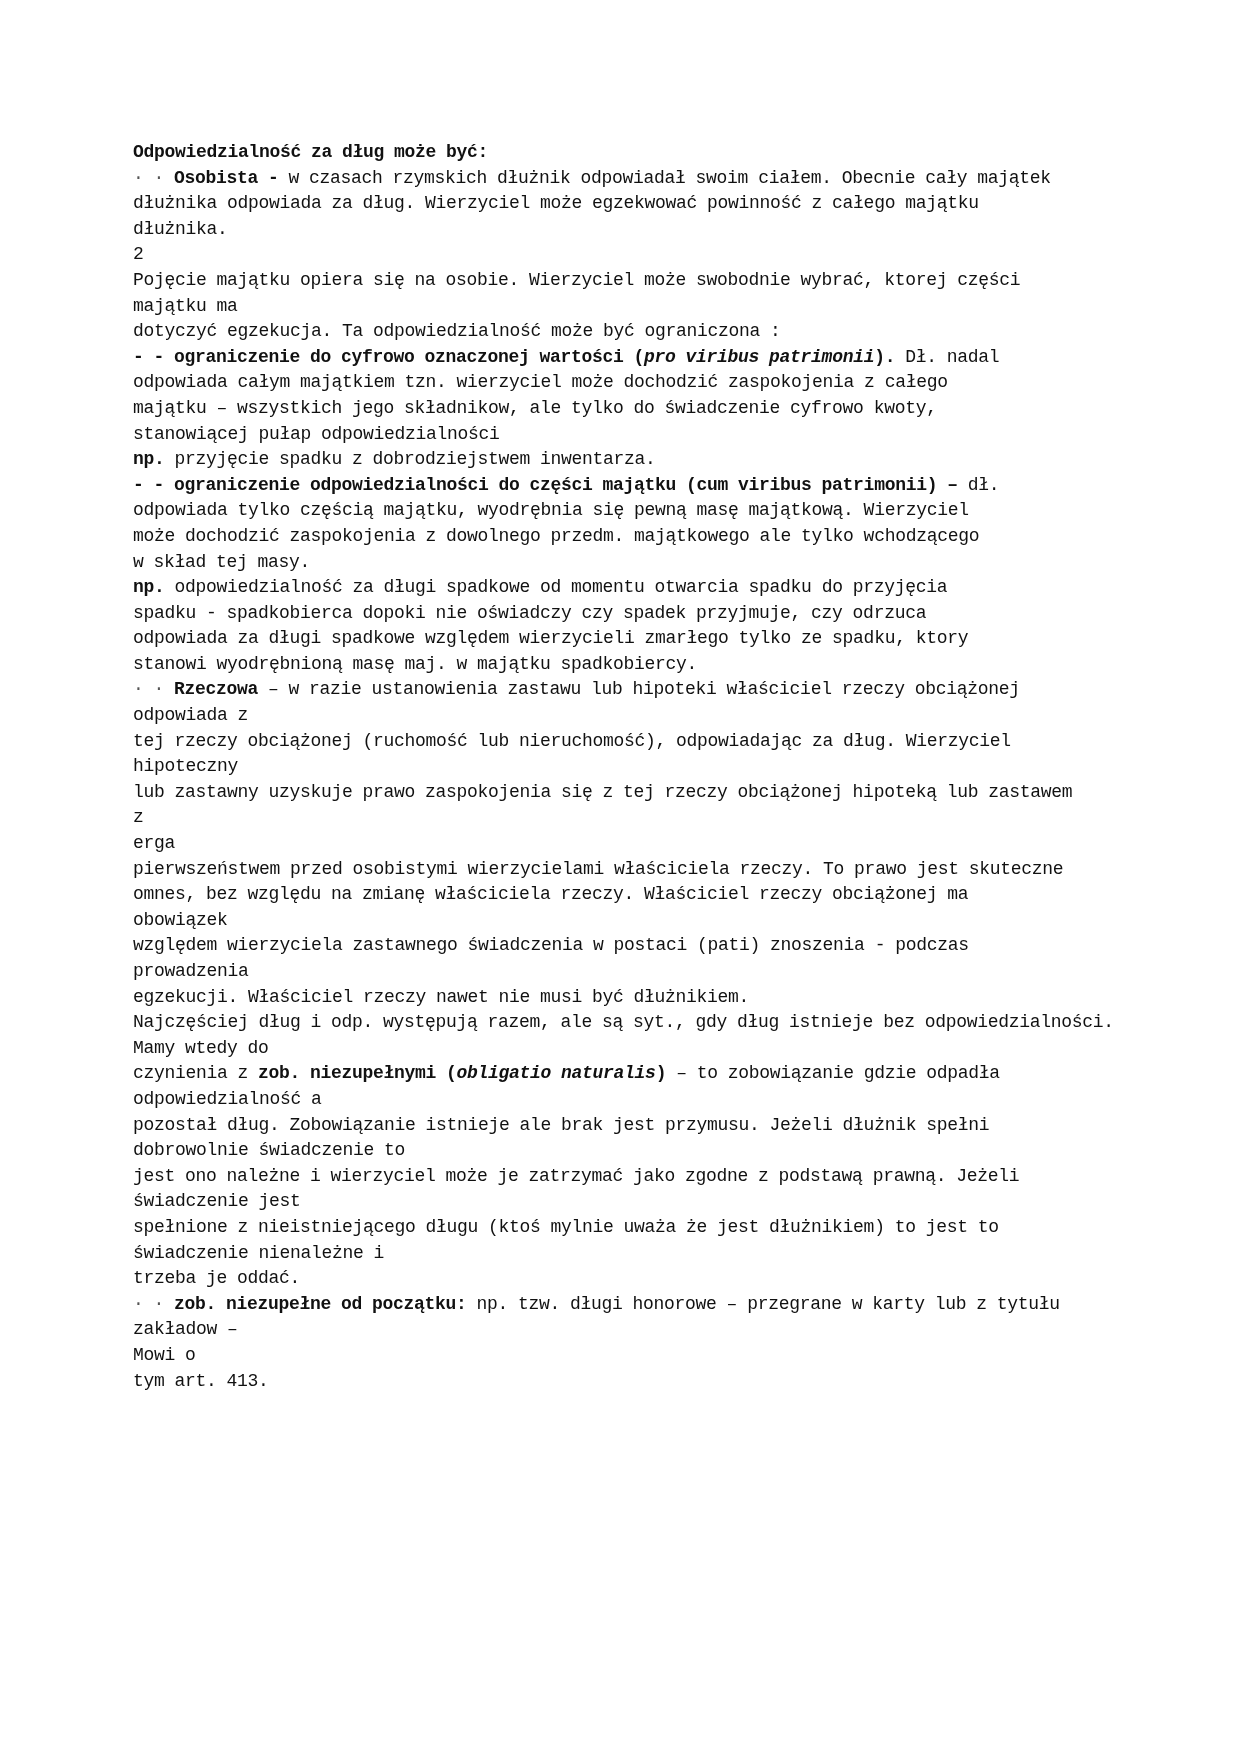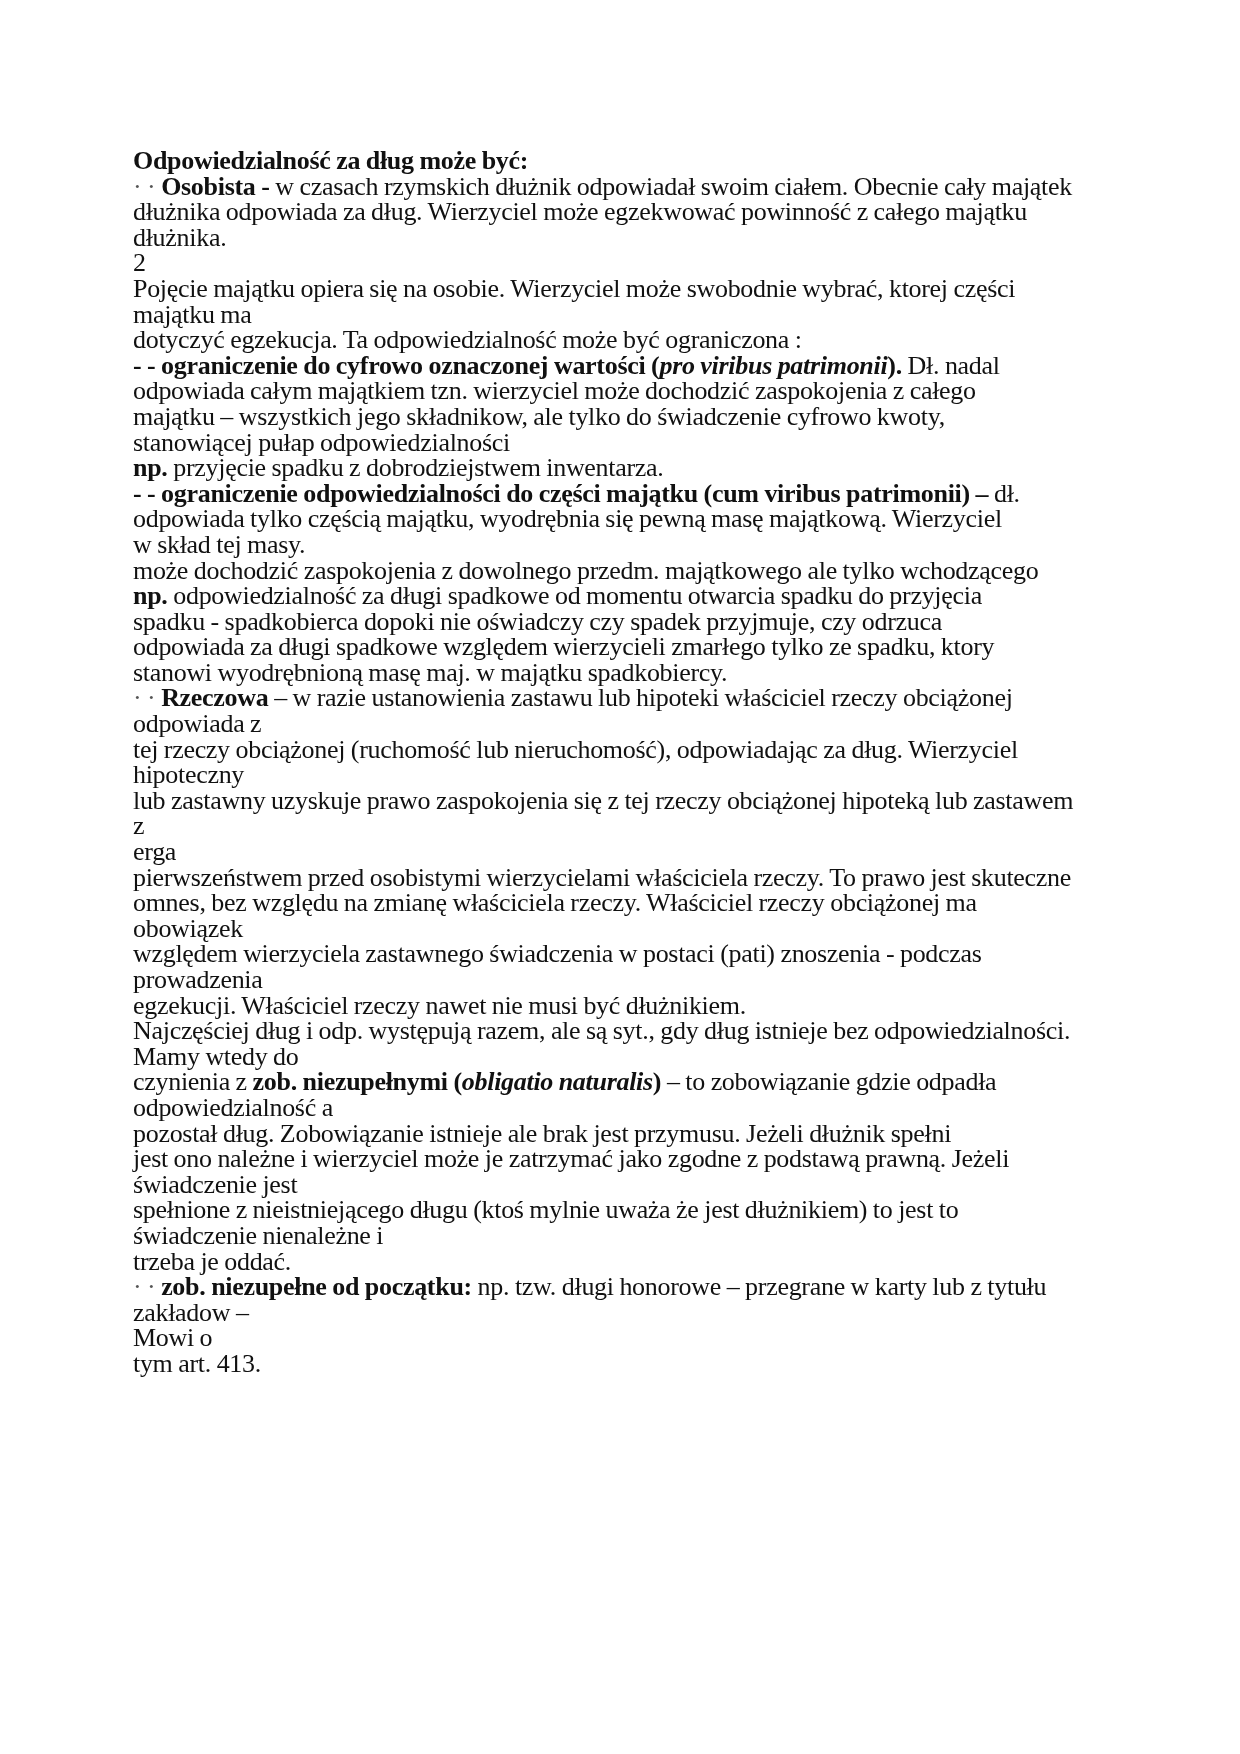--- a/index.html
+++ b/index.html
@@ -1,23 +1,23 @@
 <!DOCTYPE html>
 <html><head>
   <meta charset="utf-8">
   <style>
     html, body { margin: 0; padding: 0; background: #ffffff; }
     body { width: 1240px; height: 1754px; position: relative; overflow: hidden; }
     .page {
       position: absolute;
       left: 133px;
-      top: 148px;
+      top: 140px;
       width: 1000px;
-      font-family: Liberation Serif, serif;
-      font-size: 26px;
+      font-family: Liberation Mono, monospace;
+      font-size: 18px;
       line-height: 25.6px;
       color: #111111;
       letter-spacing: -0.3px;
       word-spacing: -0.5px;
     }
     .line { display: block; white-space: nowrap; height: 25.6px; }
     .b { font-weight: bold; }
     .bi { font-weight: bold; font-style: italic; }
     .bullet { color: #555; }
   </style>
@@ -33,22 +33,22 @@
     <span class="line"><span>Pojęcie majątku opiera się na osobie. Wierzyciel może swobodnie wybrać, ktorej części</span></span>
     <span class="line"><span>majątku ma</span></span>
     <span class="line"><span>dotyczyć egzekucja. Ta odpowiedzialność może być ograniczona :</span></span>
     <span class="line"><span class="b">- - ograniczenie do cyfrowo oznaczonej wartości (</span><span class="bi">pro viribus patrimonii</span><span class="b">).</span><span> Dł. nadal</span></span>
     <span class="line"><span>odpowiada całym majątkiem tzn. wierzyciel może dochodzić zaspokojenia z całego</span></span>
     <span class="line"><span>majątku – wszystkich jego składnikow, ale tylko do świadczenie cyfrowo kwoty,</span></span>
     <span class="line"><span>stanowiącej pułap odpowiedzialności</span></span>
     <span class="line"><span class="b">np.</span><span> przyjęcie spadku z dobrodziejstwem inwentarza.</span></span>
     <span class="line"><span class="b">- - ograniczenie odpowiedzialności do części majątku (cum viribus patrimonii) –</span><span> dł.</span></span>
     <span class="line"><span>odpowiada tylko częścią majątku, wyodrębnia się pewną masę majątkową. Wierzyciel</span></span>
+    <span class="line"><span>może dochodzić zaspokojenia z dowolnego przedm. majątkowego ale tylko wchodzącego</span></span>
     <span class="line"><span>w skład tej masy.</span></span>
-    <span class="line"><span>może dochodzić zaspokojenia z dowolnego przedm. majątkowego ale tylko wchodzącego</span></span>
     <span class="line"><span class="b">np.</span><span> odpowiedzialność za długi spadkowe od momentu otwarcia spadku do przyjęcia</span></span>
     <span class="line"><span>spadku - spadkobierca dopoki nie oświadczy czy spadek przyjmuje, czy odrzuca</span></span>
     <span class="line"><span>odpowiada za długi spadkowe względem wierzycieli zmarłego tylko ze spadku, ktory</span></span>
     <span class="line"><span>stanowi wyodrębnioną masę maj. w majątku spadkobiercy.</span></span>
     <span class="line"><span class="bullet">· · </span><span class="b">Rzeczowa</span><span> – w razie ustanowienia zastawu lub hipoteki właściciel rzeczy obciążonej</span></span>
     <span class="line"><span>odpowiada z</span></span>
     <span class="line"><span>tej rzeczy obciążonej (ruchomość lub nieruchomość), odpowiadając za dług. Wierzyciel</span></span>
     <span class="line"><span>hipoteczny</span></span>
     <span class="line"><span>lub zastawny uzyskuje prawo zaspokojenia się z tej rzeczy obciążonej hipoteką lub zastawem</span></span>
     <span class="line"><span>z</span></span>
@@ -57,20 +57,21 @@
     <span class="line"><span>omnes, bez względu na zmianę właściciela rzeczy. Właściciel rzeczy obciążonej ma</span></span>
     <span class="line"><span>obowiązek</span></span>
     <span class="line"><span>względem wierzyciela zastawnego świadczenia w postaci (pati) znoszenia - podczas</span></span>
     <span class="line"><span>prowadzenia</span></span>
     <span class="line"><span>egzekucji. Właściciel rzeczy nawet nie musi być dłużnikiem.</span></span>
     <span class="line"><span>Najczęściej dług i odp. występują razem, ale są syt., gdy dług istnieje bez odpowiedzialności.</span></span>
     <span class="line"><span>Mamy wtedy do</span></span>
     <span class="line"><span>czynienia z </span><span class="b">zob. niezupełnymi (</span><span class="bi">obligatio naturalis</span><span class="b">)</span><span> – to zobowiązanie gdzie odpadła</span></span>
     <span class="line"><span>odpowiedzialność a</span></span>
     <span class="line"><span>pozostał dług. Zobowiązanie istnieje ale brak jest przymusu. Jeżeli dłużnik spełni</span></span>
+    <span class="line"><span>dobrowolnie świadczenie to</span></span>
     <span class="line"><span>jest ono należne i wierzyciel może je zatrzymać jako zgodne z podstawą prawną. Jeżeli</span></span>
     <span class="line"><span>świadczenie jest</span></span>
     <span class="line"><span>spełnione z nieistniejącego długu (ktoś mylnie uważa że jest dłużnikiem) to jest to</span></span>
     <span class="line"><span>świadczenie nienależne i</span></span>
     <span class="line"><span>trzeba je oddać.</span></span>
     <span class="line"><span class="bullet">· · </span><span class="b">zob. niezupełne od początku:</span><span> np. tzw. długi honorowe – przegrane w karty lub z tytułu</span></span>
     <span class="line"><span>zakładow –</span></span>
     <span class="line"><span>Mowi o</span></span>
     <span class="line"><span>tym art. 413.</span></span>
   </div>

